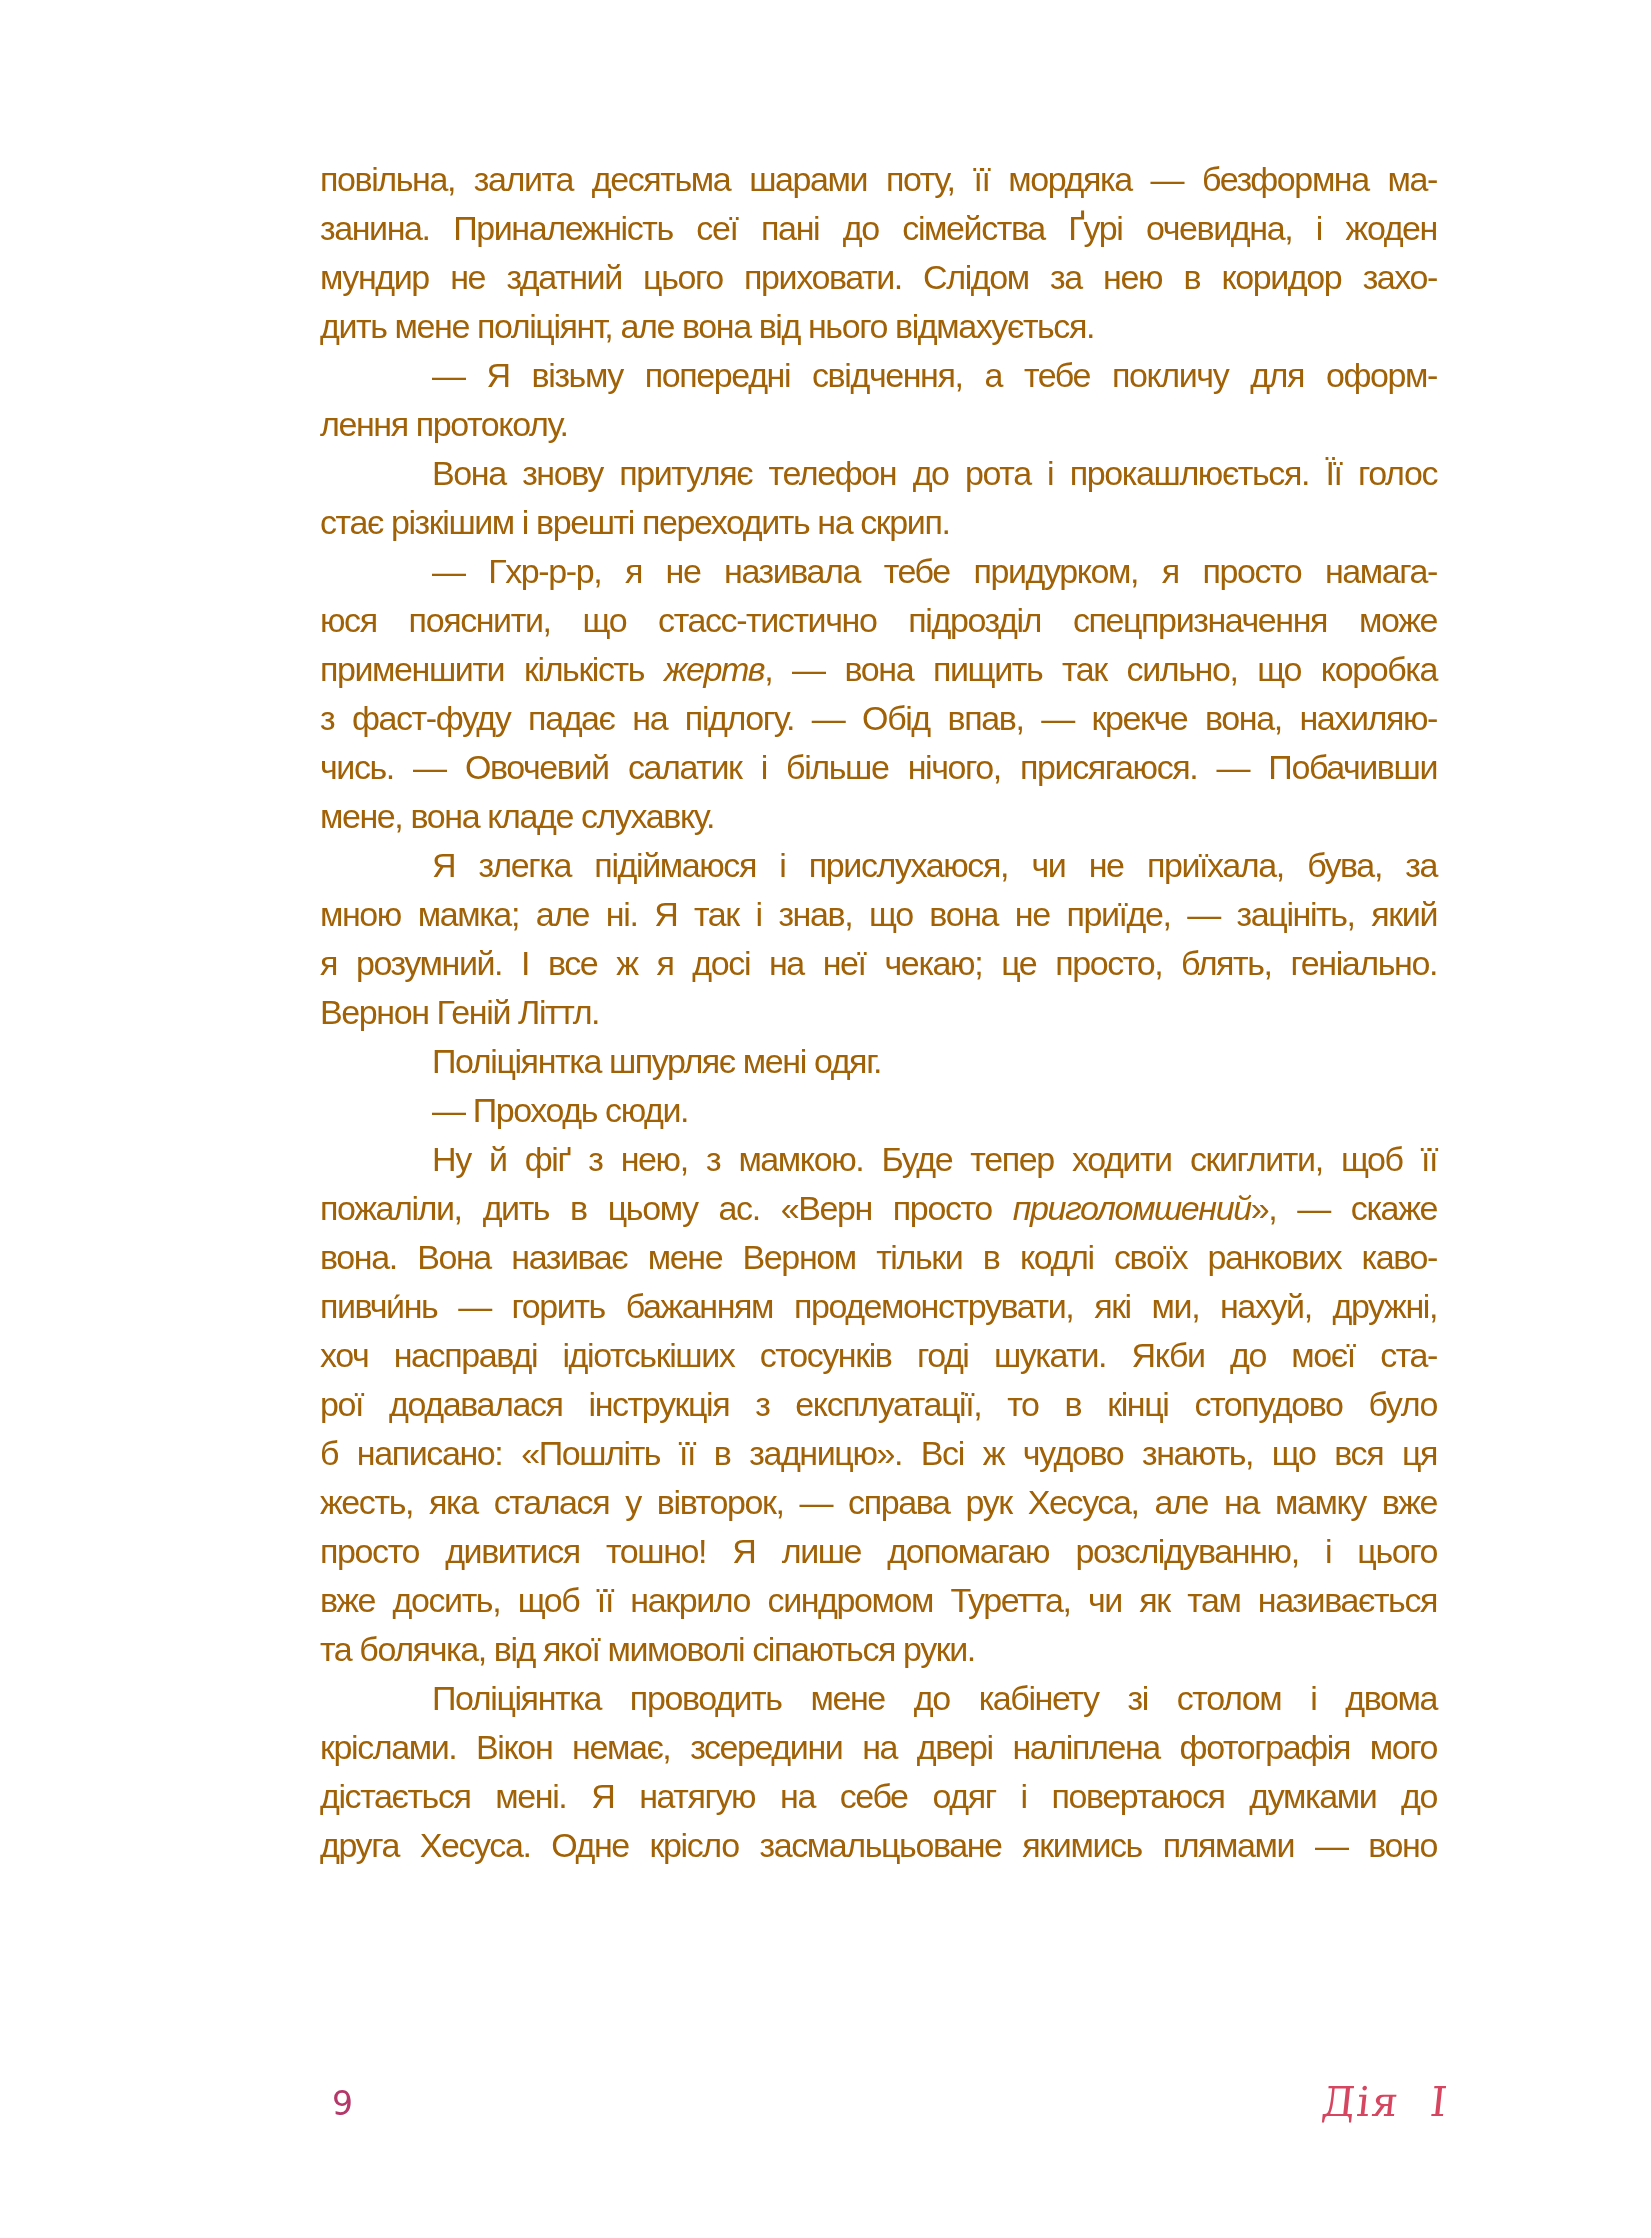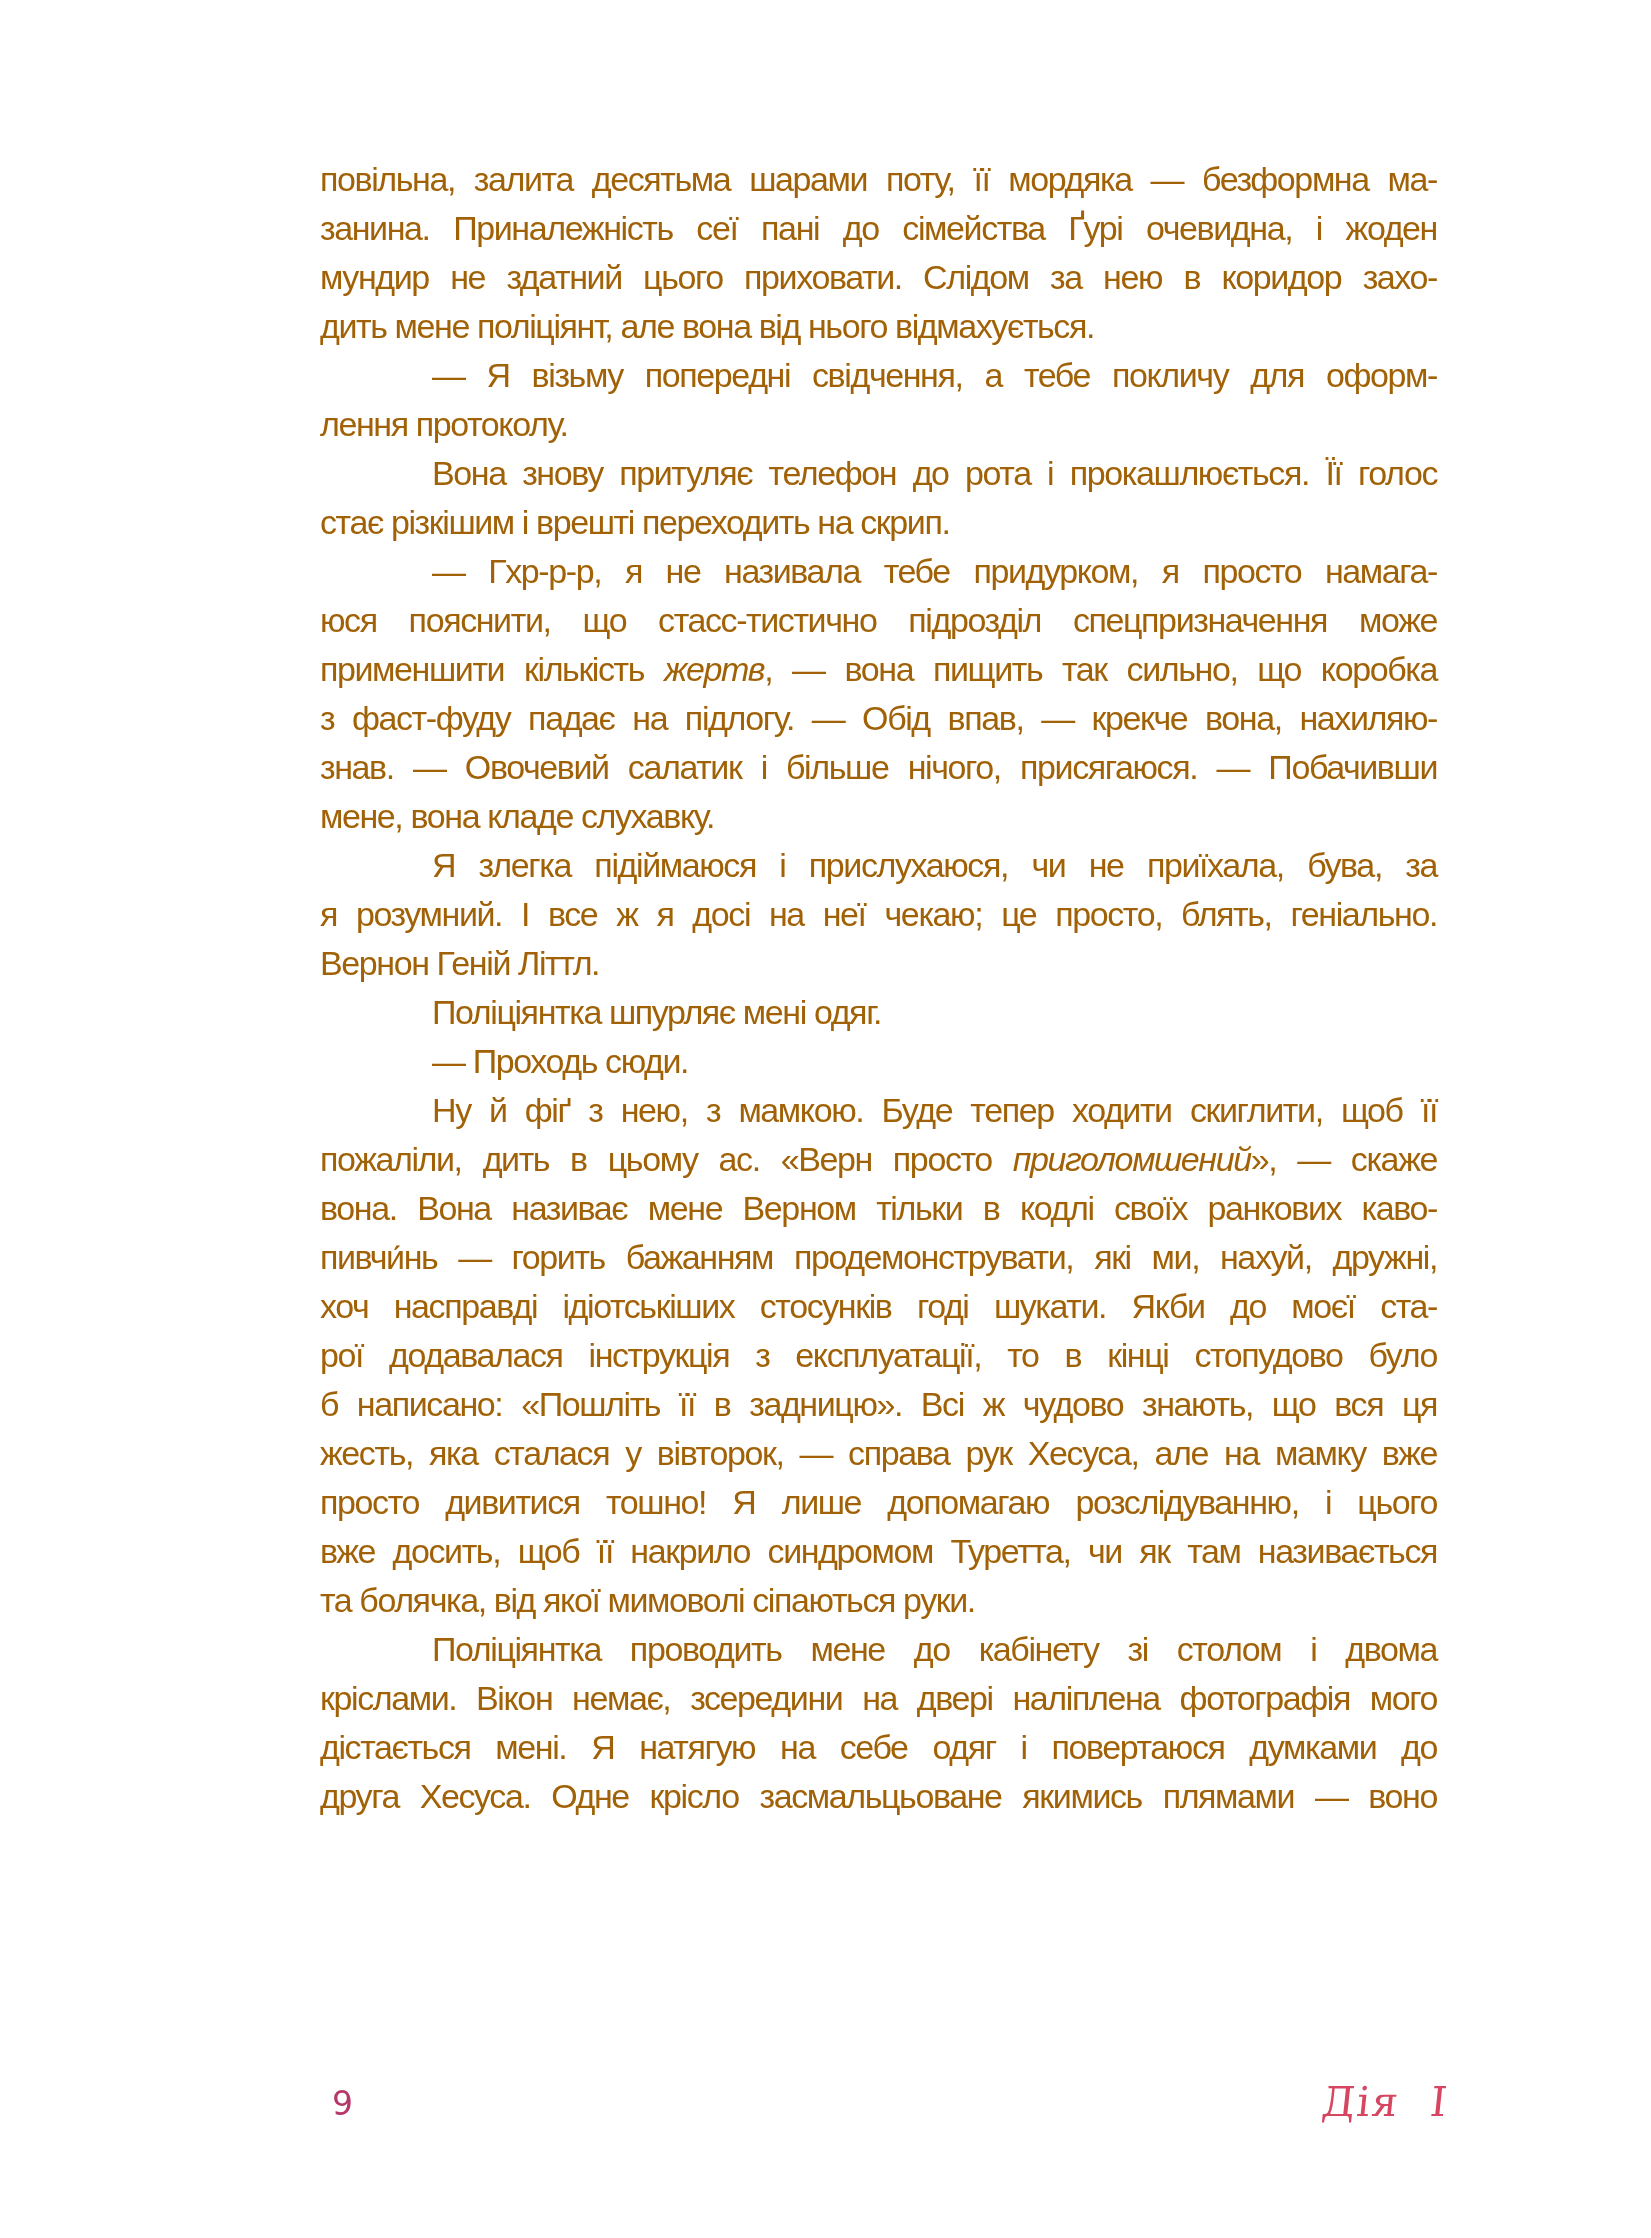--- a/index.html
+++ b/index.html
@@ -91,23 +91,24 @@
       <div class="line"><span class="line-inner" style="white-space: normal; width: 100%;"><span>мундир не здатний цього приховати. Слідом за нею в коридор захо-</span></span></div>
       <div class="line last"><span class="line-inner" style="white-space: nowrap; width: 100%;"><span>дить мене поліціянт, але вона від нього відмахується.</span></span></div>
       <div class="line indent"><span class="line-inner" style="white-space: normal; width: 100%;"><span>— Я візьму попередні свідчення, а тебе покличу для оформ-</span></span></div>
       <div class="line last"><span class="line-inner" style="white-space: nowrap; width: 100%;"><span>лення протоколу.</span></span></div>
       <div class="line indent"><span class="line-inner" style="white-space: normal; width: 100%;"><span>Вона знову притуляє телефон до рота і прокашлюється. Її голос</span></span></div>
       <div class="line last"><span class="line-inner" style="white-space: nowrap; width: 100%;"><span>стає різкішим і врешті переходить на скрип.</span></span></div>
       <div class="line indent"><span class="line-inner" style="white-space: normal; width: 100%;"><span>— Гхр-р-р, я не називала тебе придурком, я просто намага-</span></span></div>
       <div class="line"><span class="line-inner" style="white-space: normal; width: 100%;"><span>юся пояснити, що стасс-тистично підрозділ спецпризначення може</span></span></div>
       <div class="line"><span class="line-inner" style="white-space: normal; width: 100%;"><span>применшити кількість </span><span class="it">жертв</span><span>, — вона пищить так сильно, що коробка</span></span></div>
       <div class="line"><span class="line-inner" style="white-space: normal; width: 100%;"><span>з фаст-фуду падає на підлогу. — Обід впав, — крекче вона, нахиляю-</span></span></div>
-      <div class="line"><span class="line-inner" style="white-space: normal; width: 100%;"><span>знав. — Овочевий салатик і більше нічого, присягаюся. — Побачивши</span></span></div>
+      <div class="line"><span class="line-inner" style="white-space: normal; width: 100%;"><span>чись. — Овочевий салатик і більше нічого, присягаюся. — Побачивши</span></span></div>
       <div class="line last"><span class="line-inner" style="white-space: nowrap; width: 100%;"><span>мене, вона кладе слухавку.</span></span></div>
       <div class="line indent"><span class="line-inner" style="white-space: normal; width: 100%;"><span>Я злегка підіймаюся і прислухаюся, чи не приїхала, бува, за</span></span></div>
+      <div class="line"><span class="line-inner" style="white-space: normal; width: 100%;"><span>мною мамка; але ні. Я так і знав, що вона не приїде, — зацініть, який</span></span></div>
       <div class="line"><span class="line-inner" style="white-space: normal; width: 100%;"><span>я розумний. І все ж я досі на неї чекаю; це просто, блять, геніально.</span></span></div>
       <div class="line last"><span class="line-inner" style="white-space: nowrap; width: 100%;"><span>Вернон Геній Літтл.</span></span></div>
       <div class="line indent last"><span class="line-inner" style="white-space: nowrap; width: 100%;"><span>Поліціянтка шпурляє мені одяг.</span></span></div>
       <div class="line indent last"><span class="line-inner" style="white-space: nowrap; width: 100%;"><span>— Проходь сюди.</span></span></div>
       <div class="line indent"><span class="line-inner" style="white-space: normal; width: 100%;"><span>Ну й фіґ з нею, з мамкою. Буде тепер ходити скиглити, щоб її</span></span></div>
       <div class="line"><span class="line-inner" style="white-space: normal; width: 100%;"><span>пожаліли, дить в цьому ас. «Верн просто </span><span class="it">приголомшений</span><span>», — скаже</span></span></div>
       <div class="line"><span class="line-inner" style="white-space: normal; width: 100%;"><span>вона. Вона називає мене Верном тільки в кодлі своїх ранкових каво-</span></span></div>
       <div class="line"><span class="line-inner" style="white-space: normal; width: 100%;"><span>пивчи́нь — горить бажанням продемонструвати, які ми, нахуй, дружні,</span></span></div>
       <div class="line"><span class="line-inner" style="white-space: normal; width: 100%;"><span>хоч насправді ідіотськіших стосунків годі шукати. Якби до моєї ста-</span></span></div>
       <div class="line"><span class="line-inner" style="white-space: normal; width: 100%;"><span>рої додавалася інструкція з експлуатації, то в кінці стопудово було</span></span></div>

